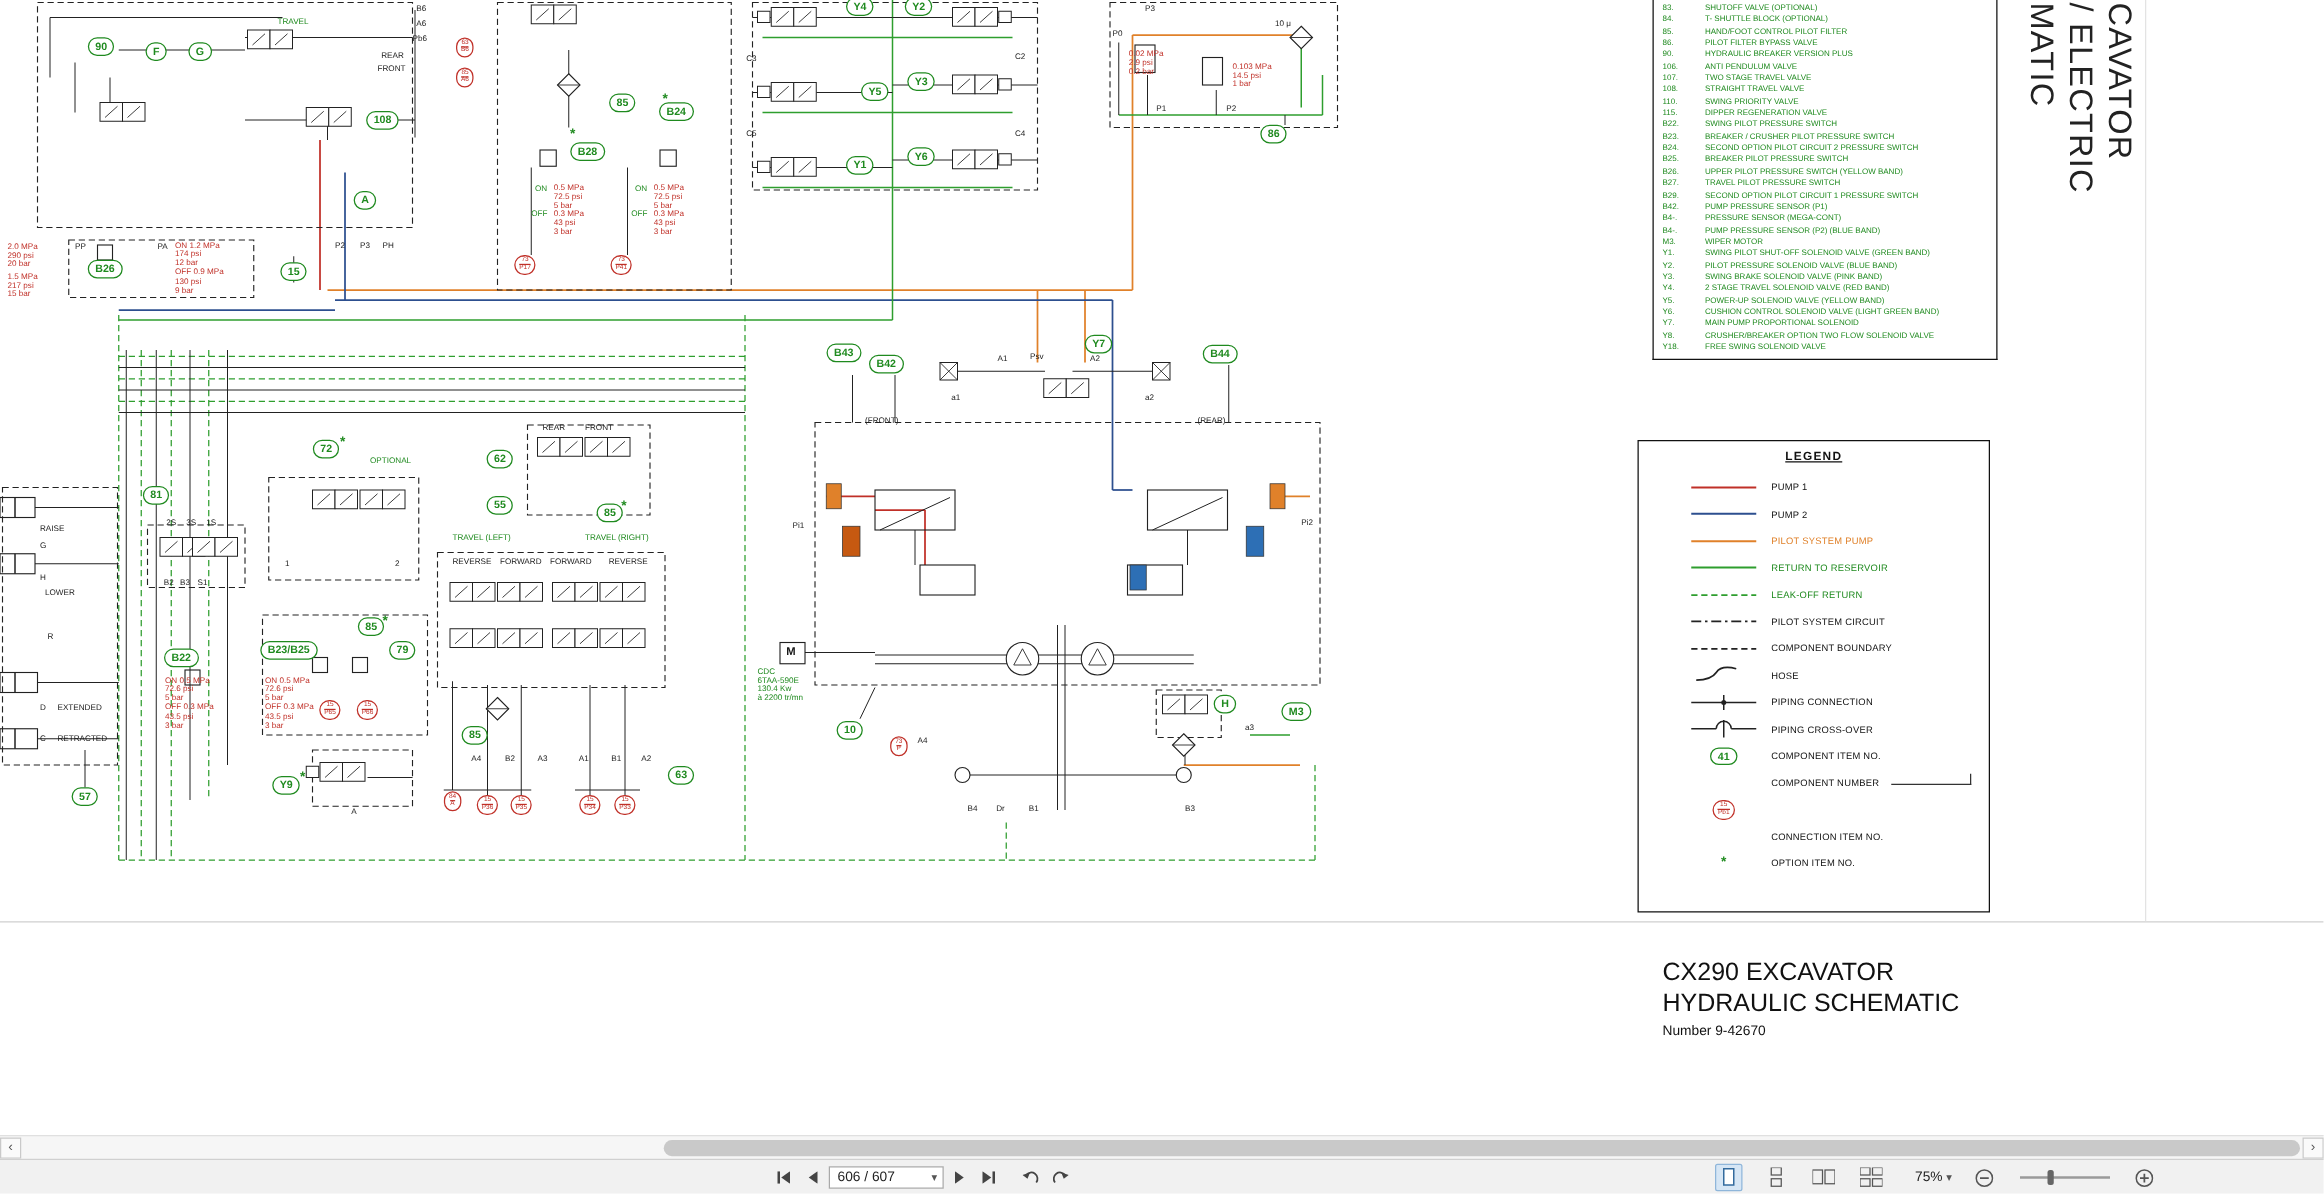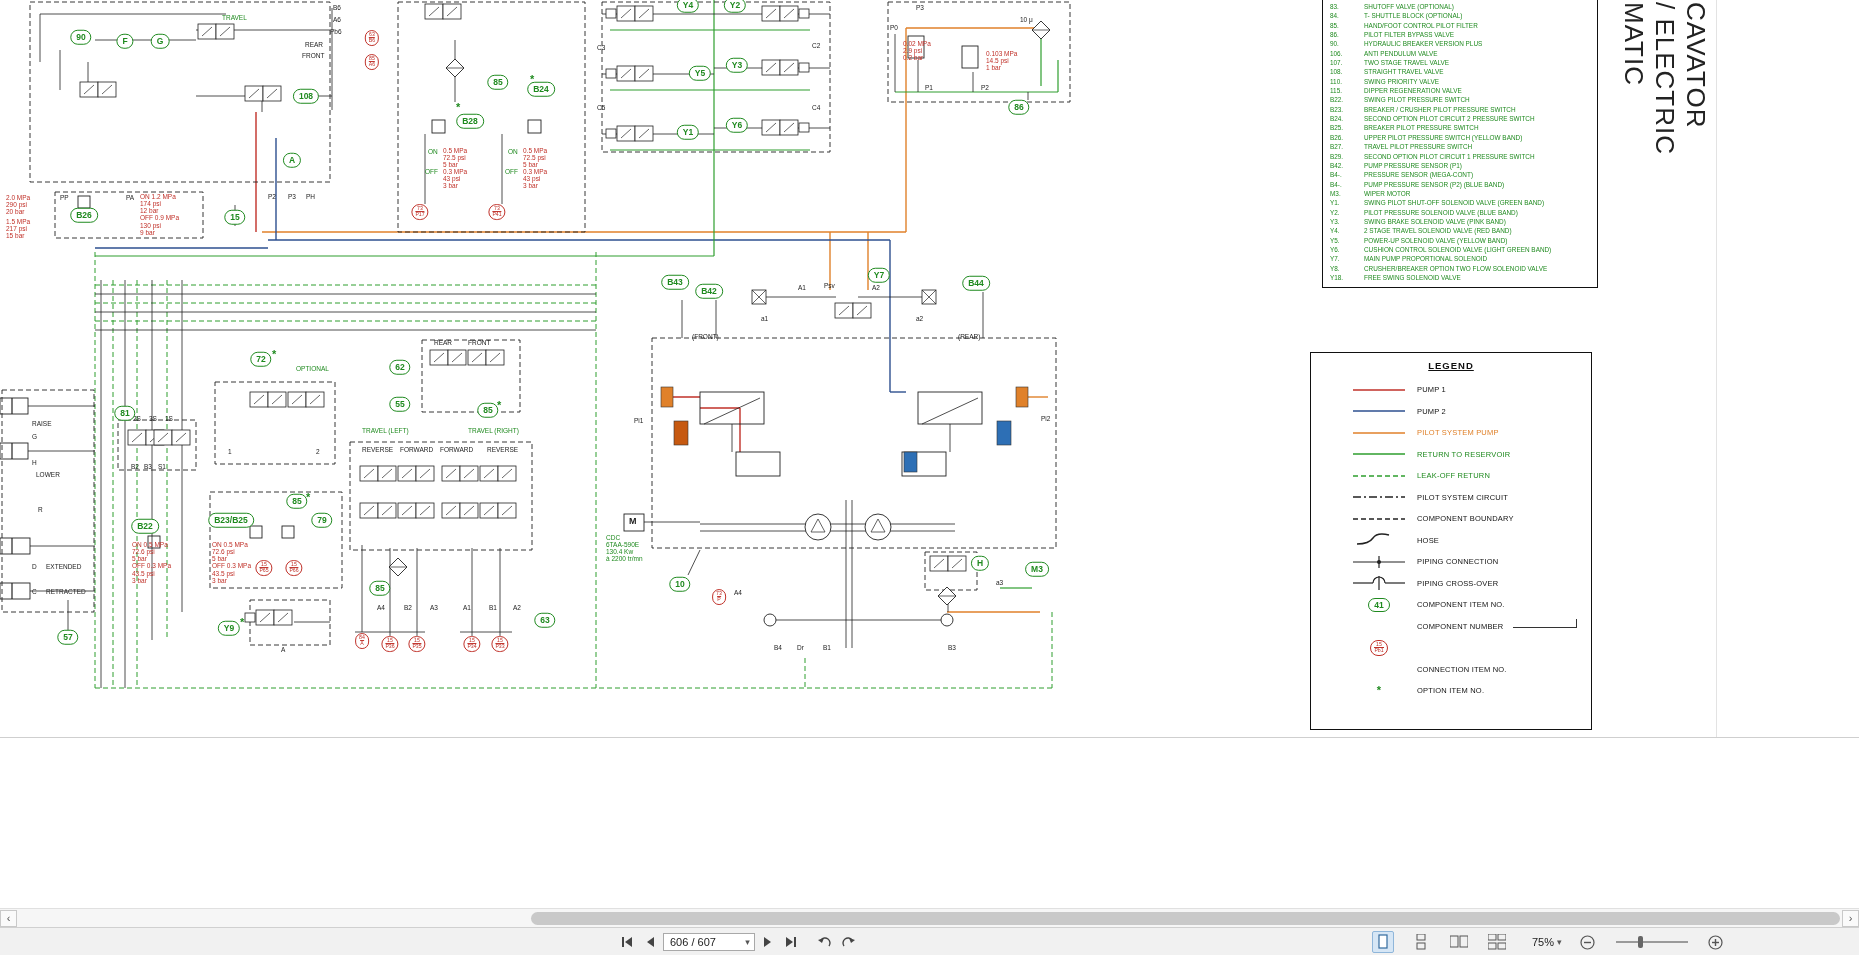--- a/index.html
+++ b/index.html
@@ -487,21 +487,21 @@
       <span class="goval" style="left: 688px; top: 73px; margin-left: 12px;">Y5</span>
       <span class="goval" style="left: 688px; top: 132px;">Y1</span>
       <span class="goval" style="left: 735px; top: 5px;">Y2</span>
       <span class="goval" style="left: 737px; top: 65px;">Y3</span>
       <span class="goval" style="left: 737px; top: 125px;">Y6</span>
       <span class="goval" style="left: 1019px; top: 107px;">86</span>
       <span class="goval" style="left: 851px; top: 275px; margin-left: 28px;">Y7</span>
       <span class="goval" style="left: 675px; top: 282px; text-align: center;">B43</span>
       <span class="goval" style="left: 709px; top: 291px;">B42</span>
       <span class="goval" style="left: 976px; top: 283px;">B44</span>
-      <span class="goval" style="left: 125px; top: 413px;">81</span>
+      <span class="goval" style="left: 125px; top: 396px;">81</span>
       <span class="goval" style="left: 261px; top: 359px;">72</span>
       <span class="goval" style="left: 400px; top: 367px;">62</span>
       <span class="goval" style="left: 400px; top: 404px;">55</span>
       <span class="goval" style="left: 488px; top: 410px;">85</span>
       <span class="goval" style="left: 297px; top: 501px;">85</span>
       <span class="goval" style="left: 231px; top: 520px;">B23/B25</span>
       <span class="goval" style="left: 322px; top: 520px;">79</span>
       <span class="goval" style="left: 145px; top: 526px;">B22</span>
       <span class="goval" style="left: 380px; top: 588px;">85</span>
       <span class="goval" style="left: 229px; top: 628px;">Y9</span>
@@ -811,20 +811,25 @@
         </div>
       </div>
   </div>
 
   <div id="rotated-title">
       <div>CAVATOR</div>
       <div>/ ELECTRIC</div>
       <div>MATIC</div>
     </div>
 
+  <div id="title-block">
+    <div class="tb1">CX290 EXCAVATOR</div>
+    <div class="tb1">HYDRAULIC SCHEMATIC</div>
+    <div class="tb3">Number 9-42670</div>
+  </div>
 
   <div id="fold-line"></div>
   <div id="page-edge"></div>
 </div>
 
 <div id="hscroll">
   <div id="hs-left" class="hs-arrow">‹</div>
   <div id="hs-thumb"></div>
   <div id="hs-right" class="hs-arrow">›</div>
 </div>

